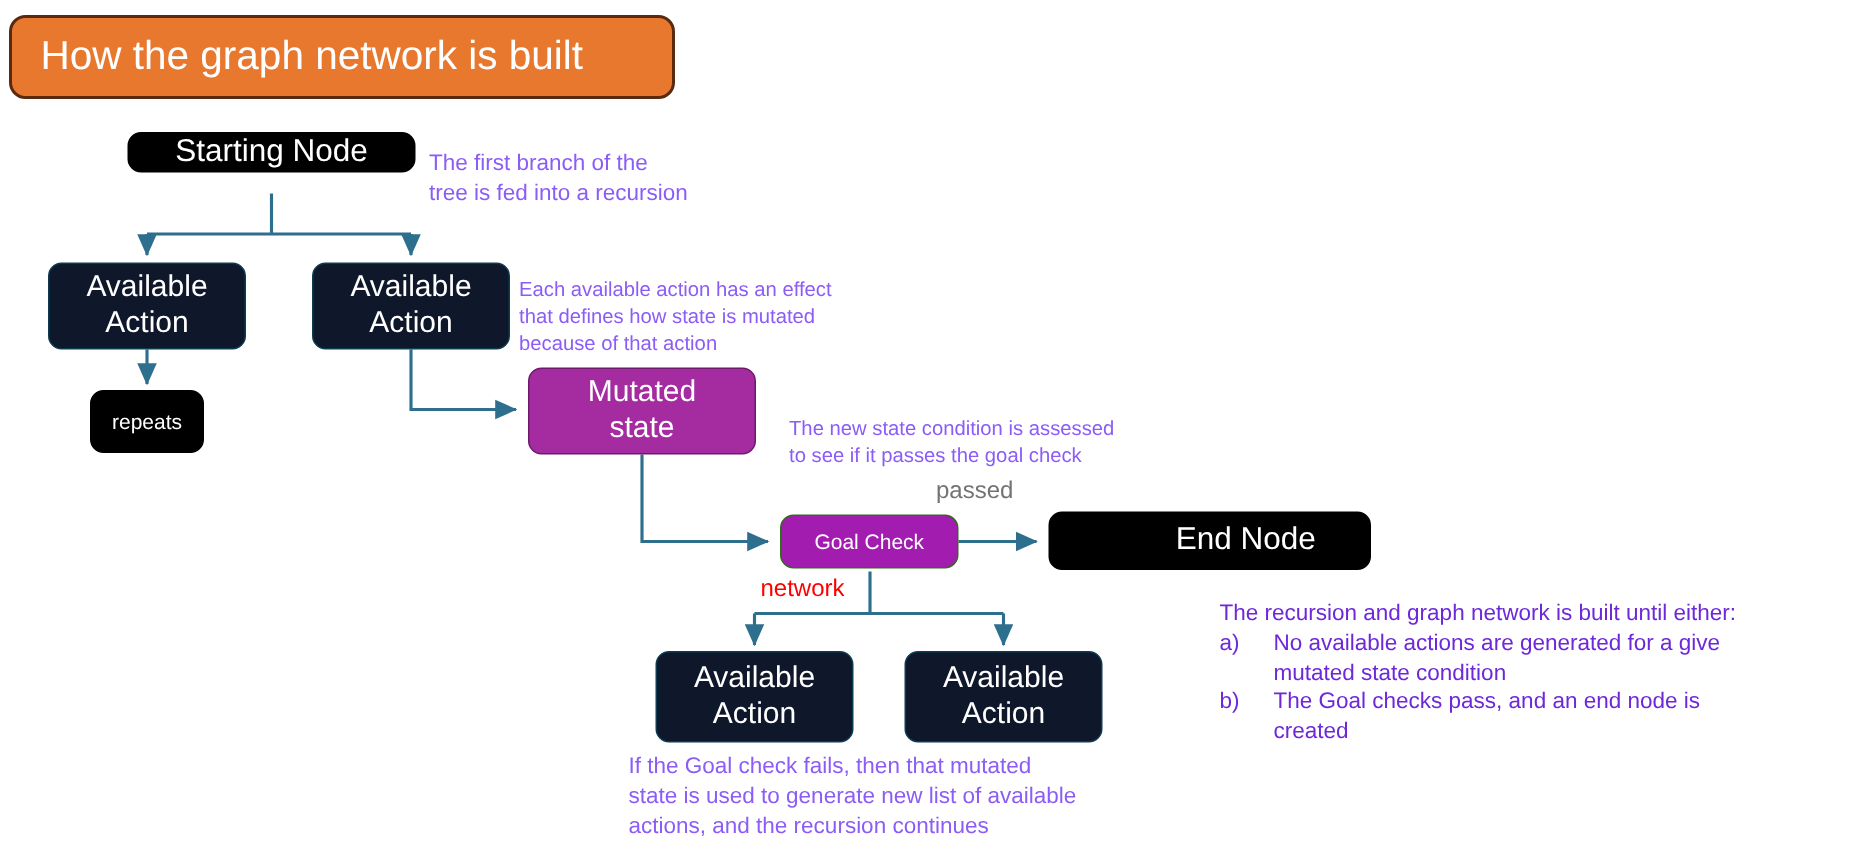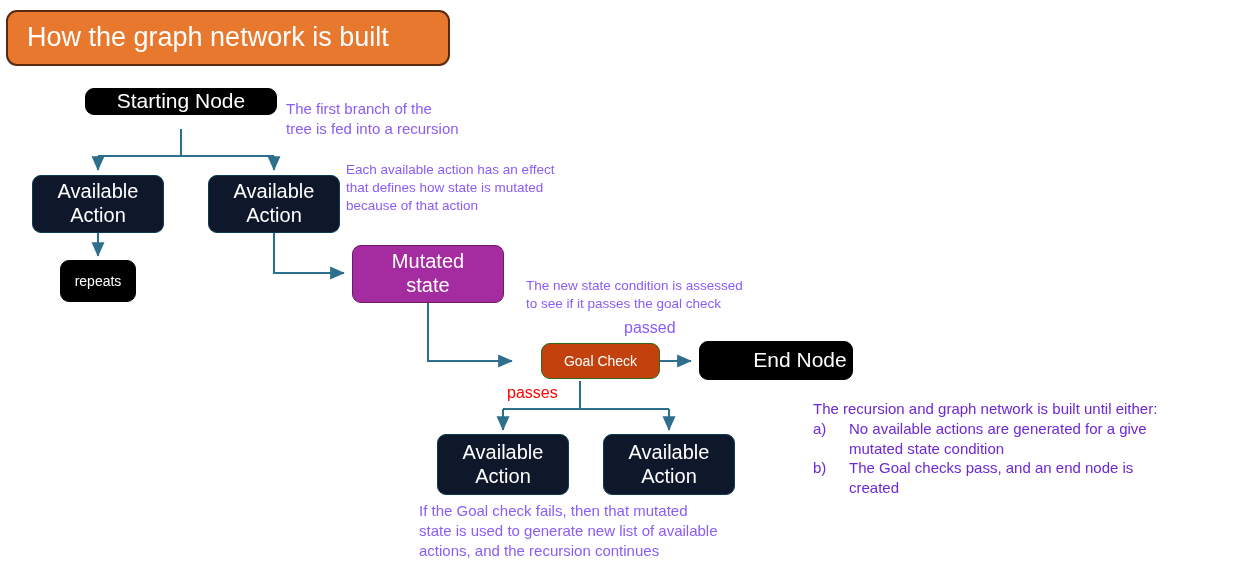--- a/index.html
+++ b/index.html
@@ -49,23 +49,22 @@
   .node.teal {
     background: #0f172a;
     border: 1px solid #0d3c52;
     text-align: center;
   }
   .node.purple {
     background: #A52BA0;
     border: 1px solid #6d1a6a;
   }
   .node.green {
-    background: #c2410c;
+    background: #a21caf;
     border: 1px solid #2e6b1a;
-    margin-left: 21px;
   }
   .node.orange {
     background: #E9782F;
     border: 2px solid #5a2a10;
   }
   .note {
     position: absolute;
     color: #8b5cf6;
     white-space: pre-line;
     line-height: 1.32;
@@ -134,36 +133,36 @@
   <div class="node teal" style="left:208px; top:175px; width:132px; height:58px; font-size:20px;">Available
 Action</div>
 
   <div class="node black" style="left:60px; top:260px; width:76px; height:42px; font-size:14px;">repeats</div>
 
   <div class="node purple" style="left:352px; top:245px; width:152px; height:58px; font-size:20px;">Mutated
 state</div>
 
   <div class="node green" style="left:520px; top:343px; width:119px; height:36px; font-size:14px;">Goal Check</div>
 
-  <div class="node black" style="left:699px; top:341px; width:154px; height:39px; font-size:21px;padding-left:48px;">End Node</div>
+  <div class="node black" style="left:699px; top:341px; width:215px; height:39px; font-size:21px;padding-left:48px;">End Node</div>
 
   <div class="node teal" style="left:437px; top:434px; width:132px; height:61px; font-size:20px;">Available
 Action</div>
 
   <div class="node teal" style="left:603px; top:434px; width:132px; height:61px; font-size:20px;">Available
 Action</div>
 
-  <div class="edge-label" style="left:624px; top:320px; font-size:16px; color:#8b5cf6;">passed</div>
+  <div class="edge-label" style="left:624px; top:320px; font-size:16px; color:#737373;">passed</div>
 
-  <div class="edge-label" style="left:507px; top:385px; font-size:16px; color:#FF0000;">passes</div>
+  <div class="edge-label" style="left:507px; top:385px; font-size:16px; color:#FF0000;">network</div>
 
   <div class="note" style="left:286px; top:99px; font-size:15px;">The first branch of the
 tree is fed into a recursion</div>
 
-  <div class="note" style="left:346px; top:161px; font-size:13.5px;">Each available action has an effect
+  <div class="note" style="left:346px; top:184px; font-size:13.5px;">Each available action has an effect
 that defines how state is mutated
 because of that action</div>
 
   <div class="note" style="left:526px; top:277px; font-size:13.5px;">The new state condition is assessed
 to see if it passes the goal check</div>
 
   <div class="note" style="left:419px; top:501px; font-size:15px;">If the Goal check fails, then that mutated
 state is used to generate new list of available
 actions, and the recursion continues</div>
 

